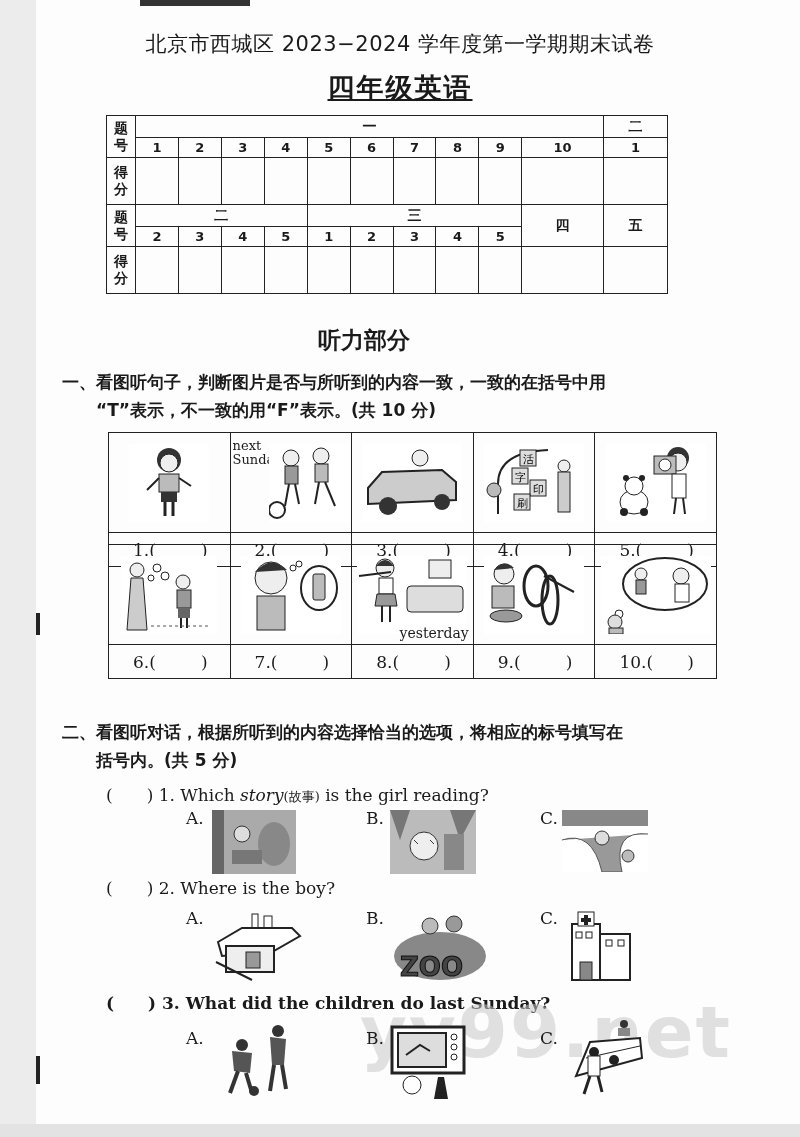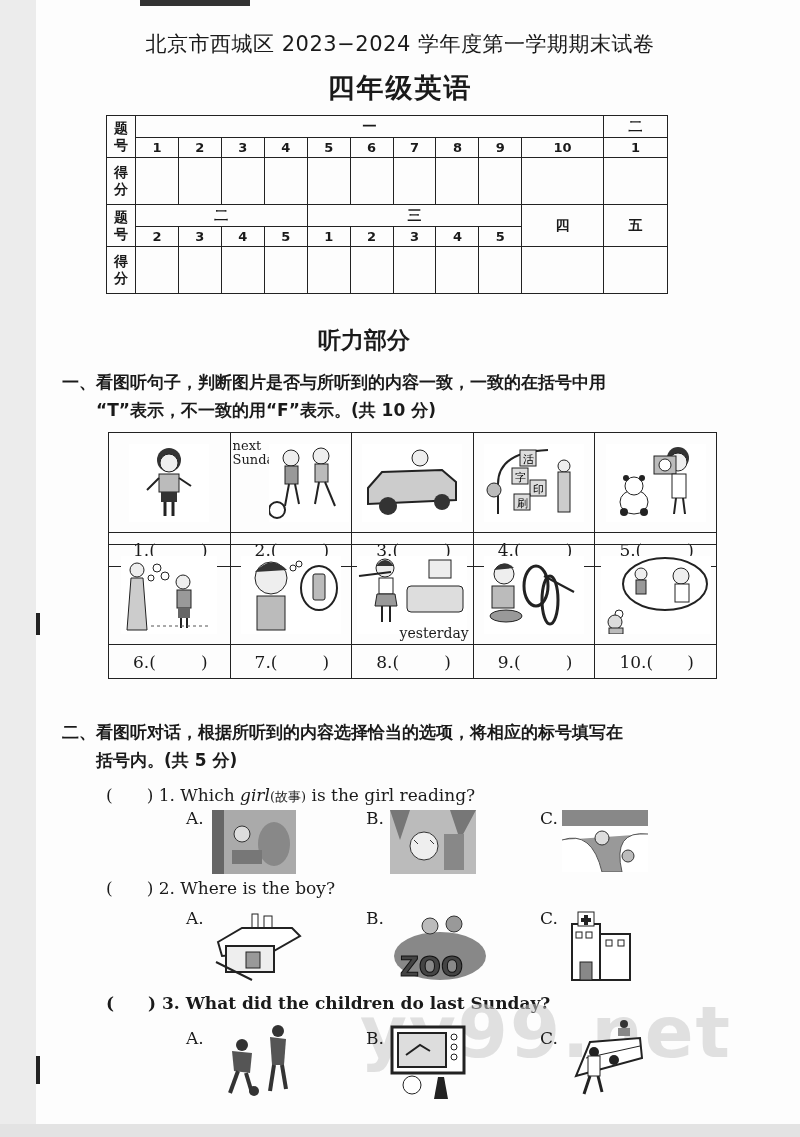--- a/index.html
+++ b/index.html
@@ -2,21 +2,21 @@
 <html><head>
 <meta charset="utf-8">
 <style>
   html, body { margin:0; padding:0; }
   body { width:800px; height:1137px; background:#ececec; position:relative; overflow:hidden;
          font-family:"DejaVu Serif", serif; color:#1a1a1a; }
   .page { position:absolute; left:36px; top:0; width:764px; height:1124px; background:#fdfdfd; }
   .topbar { position:absolute; left:140px; top:0; width:110px; height:6px; background:#333; }
   .title { position:absolute; left:0; width:800px; text-align:center; }
   .t1 { top:30px; font-size:21px; font-family:"DejaVu Sans", sans-serif; letter-spacing:0.5px; }
-  .t2 { top:70px; font-size:27px; font-weight:bold; font-family:"DejaVu Sans", sans-serif; letter-spacing:2px; }
+  .t2 { top:70px; font-size:27px; font-weight:bold; font-family:"DejaVu Sans", sans-serif; letter-spacing:2px;text-decoration:underline; }
   table.score { position:absolute; left:106px; top:115px; width:562px; border-collapse:collapse;
                 font-family:"DejaVu Sans", sans-serif; font-weight:bold; font-size:13px; }
   table.score td { border:1.6px solid #222; text-align:center; padding:0; }
   .lbl { width:28px; font-size:14px; line-height:17px; }
   .sec { font-size:14px; }
   .h1r { height:22px; } .h2r { height:20px; } .hsc { height:47px; }
   .secTitle { position:absolute; left:0; width:728px; top:325px; text-align:center; font-size:23px; font-weight:bold; font-family:"DejaVu Sans", sans-serif; }
   .instr { position:absolute; font-family:"DejaVu Sans", sans-serif; font-size:17px; font-weight:bold; line-height:28px; }
   table.pics { position:absolute; left:108px; border-collapse:collapse; width:609px; }
   table.pics td { border:1.6px solid #222; width:20%; text-align:center; padding:0; position:relative; }
@@ -341,21 +341,21 @@
         </td>
   </tr>
 </tbody>
   </table>
 
 <div class="instr" style="left:62px; top:718px;">二、看图听对话，根据所听到的内容选择恰当的选项，将相应的标号填写在</div>
 <div class="instr" style="left:96px; top:746px;">括号内。(共 5 分)</div>
 
 <div class="q" style="left:106px; top:785px;">
   <span>(</span><span style="display:inline-block;width:34px;"></span><span>)</span>
-  <span>1. Which </span><i>girl</i><span style="font-size:13px;">(故事)</span><span> is the girl reading?</span>
+  <span>1. Which </span><i>story</i><span style="font-size:13px;">(故事)</span><span> is the girl reading?</span>
 </div>
 <div class="opt" style="left:186px; top:808px;">A.</div>
 <div class="optimg" style="left:212px; top:810px; width:84px; height:64px;">
   <svg viewBox="0 0 84 64" width="84" height="64">
       <rect width="84" height="64" fill="#aaa"></rect>
       <rect x="0" y="0" width="12" height="64" fill="#666"></rect>
       <ellipse cx="62" cy="34" rx="16" ry="22" fill="#888"></ellipse>
       <circle cx="30" cy="24" r="8" fill="#ddd" stroke="#333"></circle>
       <rect x="20" y="40" width="30" height="14" fill="#777"></rect>
     </svg>

